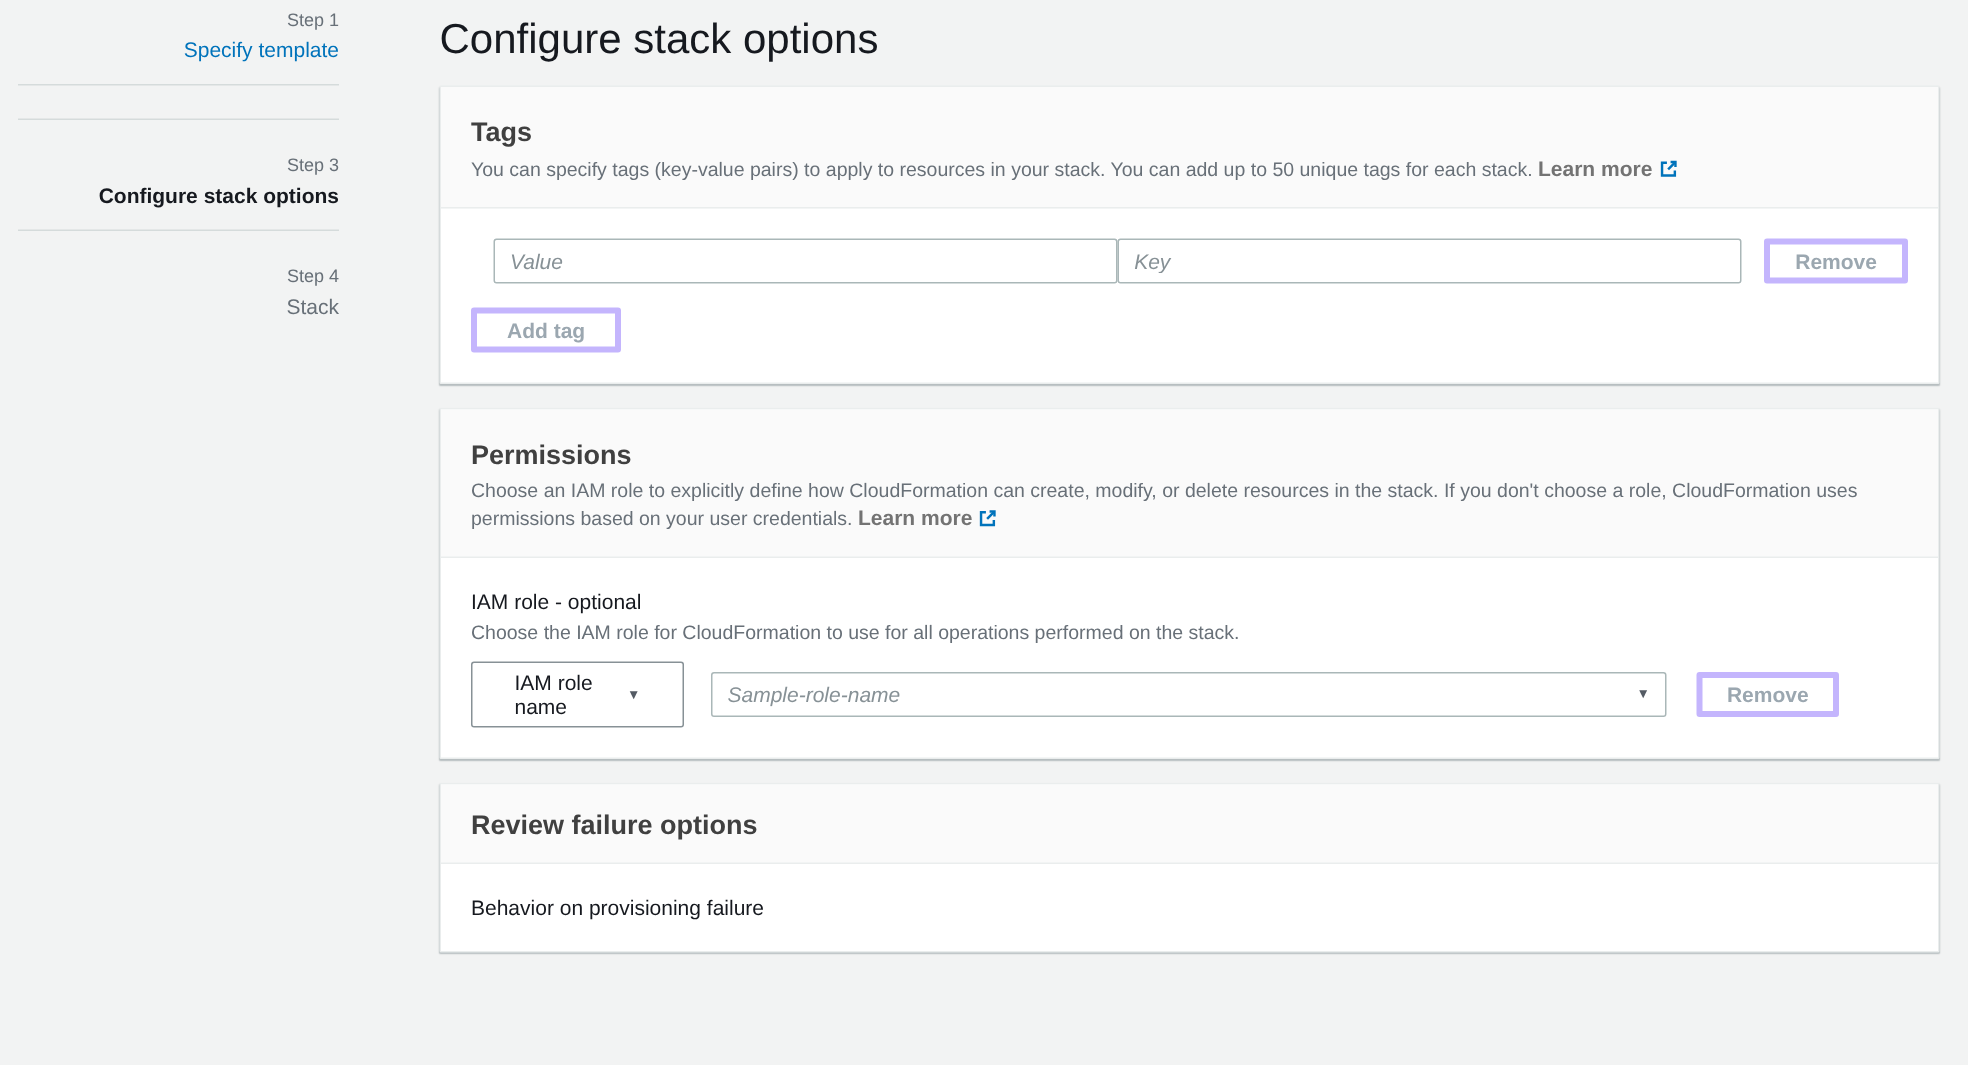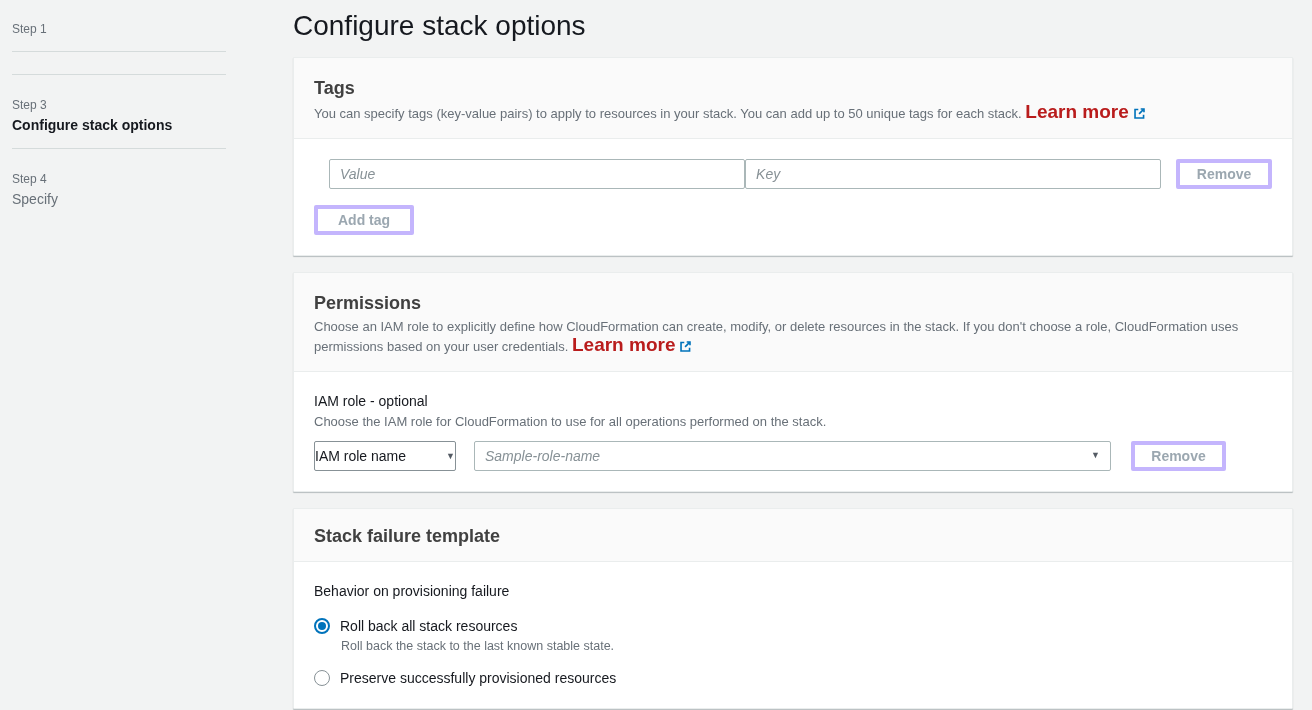--- a/index.html
+++ b/index.html
@@ -6,21 +6,21 @@
   html, body {
     margin: 0; padding: 0;
     width: 1312px; height: 710px;
     overflow: hidden;
     background: #f2f3f3;
     font-family: "Liberation Sans", "DejaVu Sans", sans-serif;
     color: #16191f;
   }
   
   .sidebar {
-    position: absolute; left: 12px; top: 21px; width: 214px;
+    position: absolute; left: 12px; top: 5px; width: 214px; text-align: right;
   }
   .side-step { margin-bottom: 14px; }
   .step-num {
     font-size: 12px; color: #687078; line-height: 16px; margin-bottom: 3px;
   }
   .step-link {
     font-size: 14px; line-height: 18px; color: #0073bb; cursor: pointer;
   }
   .step-current { font-size: 14px; line-height: 18px; color: #16191f; font-weight: 700; }
   .step-future { font-size: 14px; line-height: 18px; color: #687078; }
@@ -50,21 +50,21 @@
   .card-title {
     margin: 0; font-size: 18px; font-weight: 700; line-height: 22px; color: #404040;
   }
   .card-desc {
     margin-top: 4px; font-size: 13px; line-height: 18px; color: #687078;
     max-width: 960px;
   }
   .card-body { padding: 20px; }
 
   .learn-more {
-    color: #b91c1c; font-weight: 700; font-size: 19px; cursor: pointer;
+    color: #737373; font-weight: 700; font-size: 14px; cursor: pointer;
     white-space: nowrap;
   }
   .ext-icon { display: inline-block; vertical-align: -2px; margin-left: 4px; }
 
   
   .row { display: flex; align-items: center; }
   .text-input {
     height: 30px; border: 1px solid #aab7b8; border-radius: 2px;
     padding: 0 10px; font-size: 14px; color: #16191f; background: #fff;
     font-family: "Liberation Sans", sans-serif;
@@ -80,23 +80,23 @@
   }
   .key-input { width: 417px; }
   .value-input { width: 417px; margin-left: 15px; }
   .tags-remove { width: 96px; margin-left: 15px; padding: 0; }
   .add-tag { margin-top: 16px; }
 
   .field-label { font-size: 14px; line-height: 18px; color: #16191f; }
   .field-desc { font-size: 13px; line-height: 18px; color: #687078; margin-top: 3px; }
 
   .select-box {
-    position: relative; height: 30px; width: 142px;
+    position: relative; height: 44px; width: 142px;
     border: 1px solid #879196; border-radius: 2px; background: #fff;
-    display: flex; align-items: center; padding: 0 0;
+    display: flex; align-items: center; padding: 0 28px;
     font-size: 14px; color: #16191f; cursor: pointer;
   }
   .select-box .caret { margin-left: auto; }
   .caret { font-size: 9px; color: #545b64; line-height: 1; }
   .combo-wrap { position: relative; width: 637px; margin-left: 18px; }
   .combo-input { width: 100%; padding-right: 30px; }
   .combo-caret {
     position: absolute; right: 11px; top: 10px;
     font-size: 9px; color: #545b64; line-height: 1; pointer-events: none;
   }
@@ -123,34 +123,35 @@
     margin-left: 27px; margin-top: 2px;
     font-size: 12.5px; line-height: 16px; color: #687078; max-width: 940px;
   }
 </style>
 </head>
 <body>
 
 <nav class="sidebar">
   <div class="side-step">
     <div class="step-num">Step 1</div>
+    <div class="step-link">Specify template</div>
   </div>
   <div class="side-divider"></div>
 
   <div class="side-divider"></div>
 
   <div class="side-step">
     <div class="step-num">Step 3</div>
     <div class="step-current">Configure stack options</div>
   </div>
   <div class="side-divider"></div>
 
   <div class="side-step">
     <div class="step-num">Step 4</div>
-    <div class="step-future">Specify</div>
+    <div class="step-future">Stack</div>
   </div>
 </nav>
 
 <main class="main">
   <h1 class="page-title">Configure stack options</h1>
 
   <section class="card">
     <div class="card-header">
       <h2 class="card-title">Tags</h2>
       <div class="card-desc">
@@ -200,37 +201,20 @@
           <input class="text-input combo-input" placeholder="Sample-role-name" style="">
           <span class="combo-caret">▼</span>
         </div>
         <button class="btn iam-remove">Remove</button>
       </div>
     </div>
   </section>
 
   <section class="card">
     <div class="card-header slim">
-      <h2 class="card-title">Stack failure template</h2>
+      <h2 class="card-title">Review failure options</h2>
     </div>
     <div class="card-body">
       <div class="field-label">Behavior on provisioning failure</div>
 
-      <div class="radio-group">
-        <div class="radio-option">
-          <div class="radio-line">
-            <span class="radio-circle selected"></span>
-            <span class="radio-label">Roll back all stack resources</span>
-          </div>
-          <div class="radio-desc">Roll back the stack to the last known stable state.</div>
-        </div>
-
-        <div class="radio-option">
-          <div class="radio-line">
-            <span class="radio-circle"></span>
-            <span class="radio-label">Preserve successfully provisioned resources</span>
-          </div>
-
-        </div>
-      </div>
     </div>
   </section>
 </main>
 
 </body></html>

